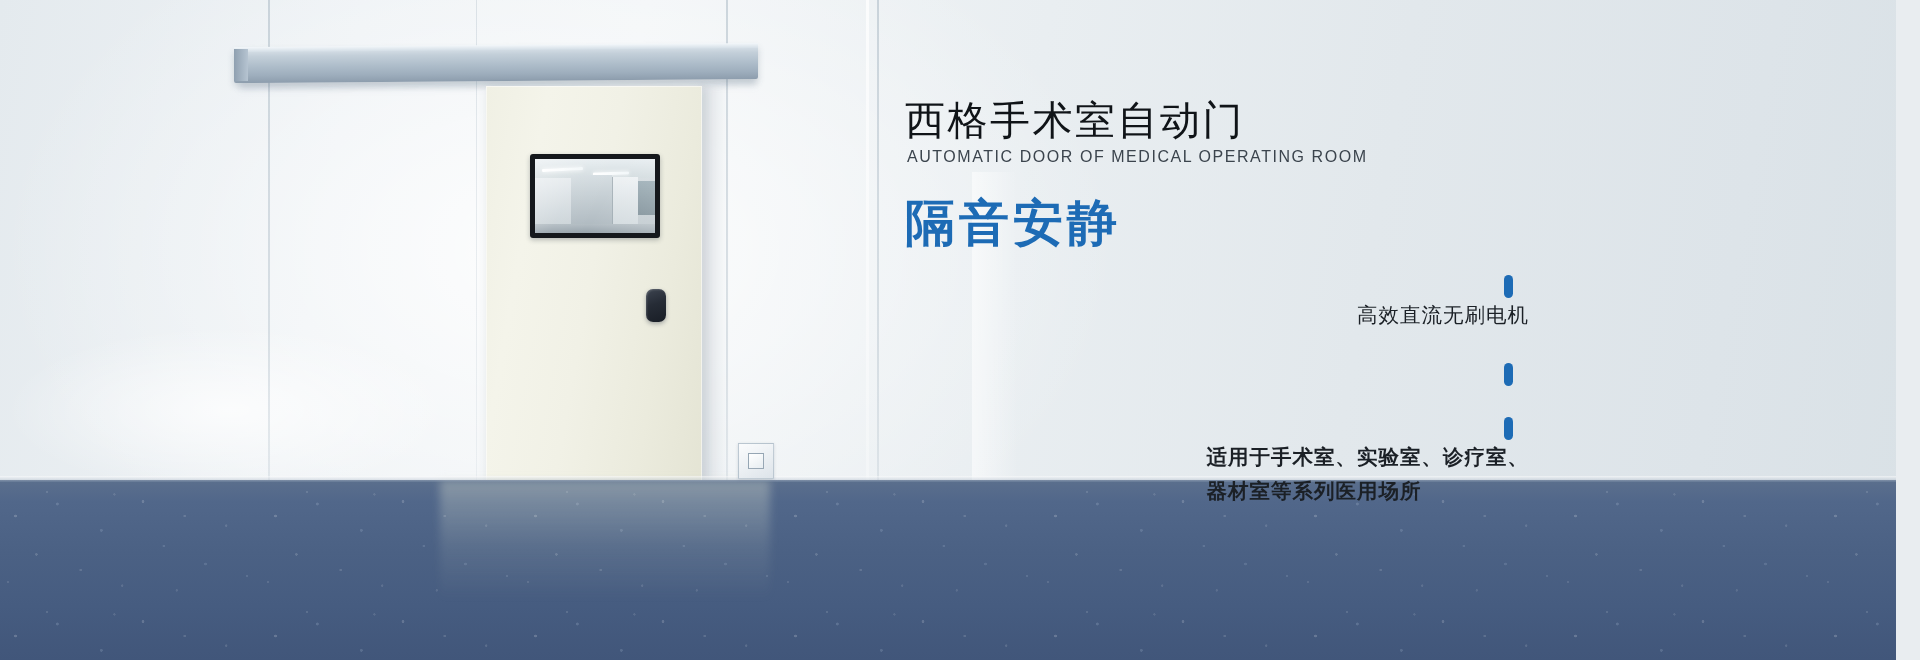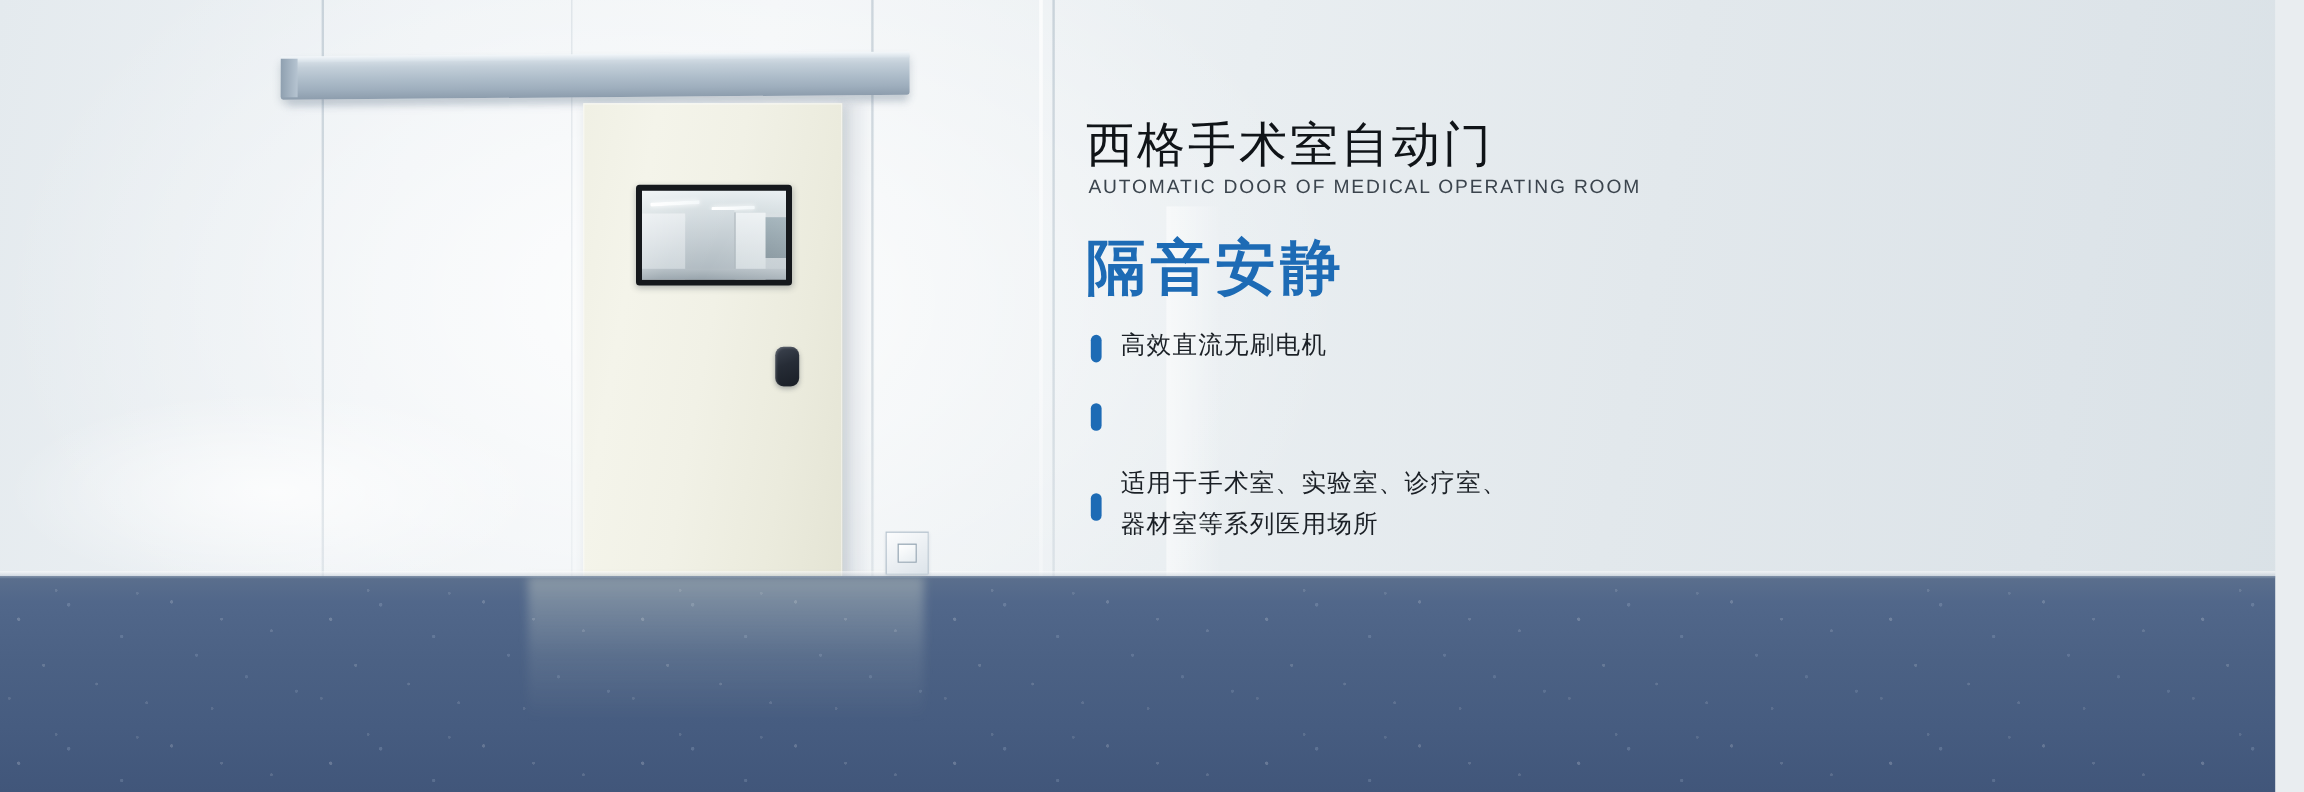--- a/index.html
+++ b/index.html
@@ -204,22 +204,22 @@
     font-size:16px; letter-spacing:1.55px; color:#3b444d; font-weight:400;
     white-space:nowrap;
   }
   .headline {
     position:absolute; left:0px; top:190px;
     font-size:50px; letter-spacing:4px; color:#1d6bb5; font-weight:700;
     white-space:nowrap;
   }
 
   .features { position:absolute; left:4px; top:271px; width:620px; }
-  .feature { position:relative; display:flex; align-items:center; margin-bottom:27px; }
-  .feature:last-child { margin-bottom:0; }
+  .feature { position:relative; display:flex; align-items:flex-end; margin-bottom:27px;flex-direction:column; }
+  .feature:last-child { margin-bottom:0;font-weight:bold; }
   .bullet {
     flex:0 0 auto; width:9px; height:23px; border-radius:5px;
     background:#1d6bb5; margin-top:4px; margin-right:16px;
   }
   .feature-text {
     font-size:20.5px; line-height:34px; color:#1b2026; letter-spacing:1px;
     white-space:pre-line;
   }
 </style>
 </head>

